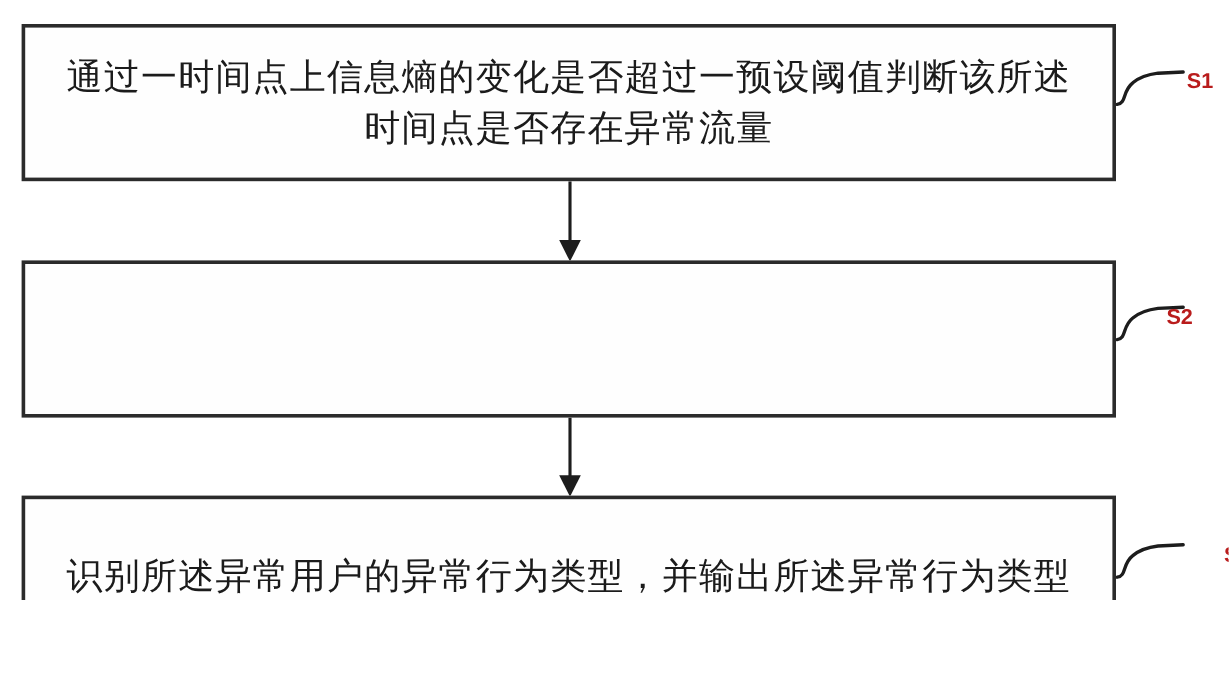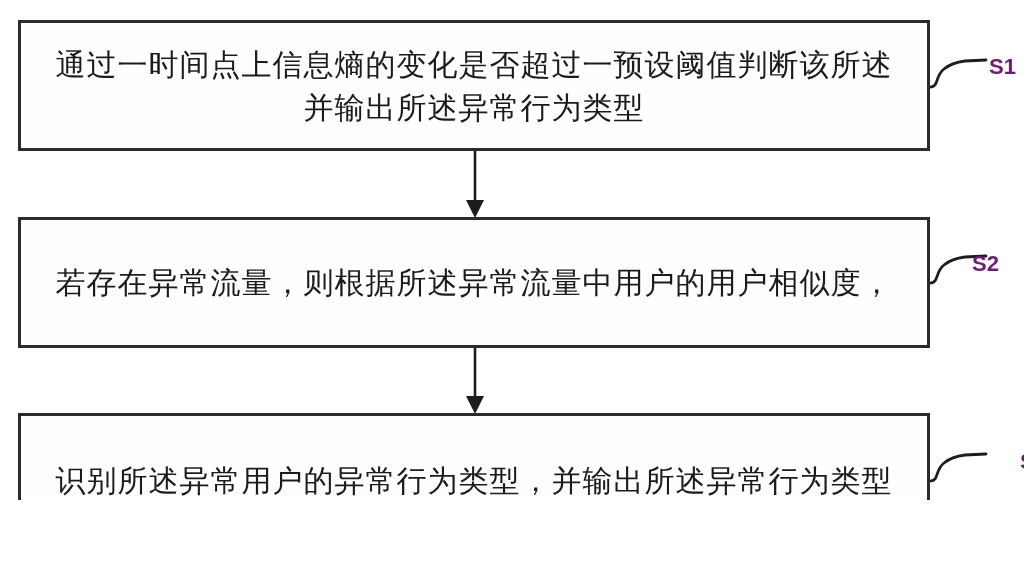--- a/index.html
+++ b/index.html
@@ -53,48 +53,47 @@
     width: 58px;
     height: 34px;
   }
   .leader-1 { left: 930px; top: 56px; }
   .leader-2 { left: 930px; top: 252px; }
   .leader-3 { left: 930px; top: 450px; }
 
   .step-label {
     position: absolute;
     font-family: "Liberation Sans", sans-serif;
-    font-size: 22px;
+    font-size: 18px;
     font-weight: 600;
-    color: #701a75;
+    color: #b91c1c;
     line-height: 24px;
   }
   .label-1 { left: 989px; top: 55px; }
   .label-2 { left: 972px; top: 252px; }
   .label-3 { left: 1020px; top: 450px; }
 
   svg { display: block; }
 </style>
 </head>
 <body>
 
 <div class="canvas">
 
   <div class="step-box box-1">
     <div class="step-text">通过一时间点上信息熵的变化是否超过一预设阈值判断该所述</div>
-    <div class="step-text">并输出所述异常行为类型</div>
+    <div class="step-text">时间点是否存在异常流量</div>
   </div>
 
   <svg class="flow-arrow arrow-1" viewBox="0 0 20 67">
     <line x1="10" y1="0" x2="10" y2="52" stroke="#1d1d1d" stroke-width="2.6"></line>
     <polygon points="1,49 19,49 10,67" fill="#1d1d1d"></polygon>
   </svg>
 
   <div class="step-box box-2">
-    <div class="step-text">若存在异常流量，则根据所述异常流量中用户的用户相似度，</div>
   </div>
 
   <svg class="flow-arrow arrow-2" viewBox="0 0 20 66">
     <line x1="10" y1="0" x2="10" y2="51" stroke="#1d1d1d" stroke-width="2.6"></line>
     <polygon points="1,48 19,48 10,66" fill="#1d1d1d"></polygon>
   </svg>
 
   <div class="step-box box-3">
     <div class="step-text">识别所述异常用户的异常行为类型，并输出所述异常行为类型</div>
   </div>

